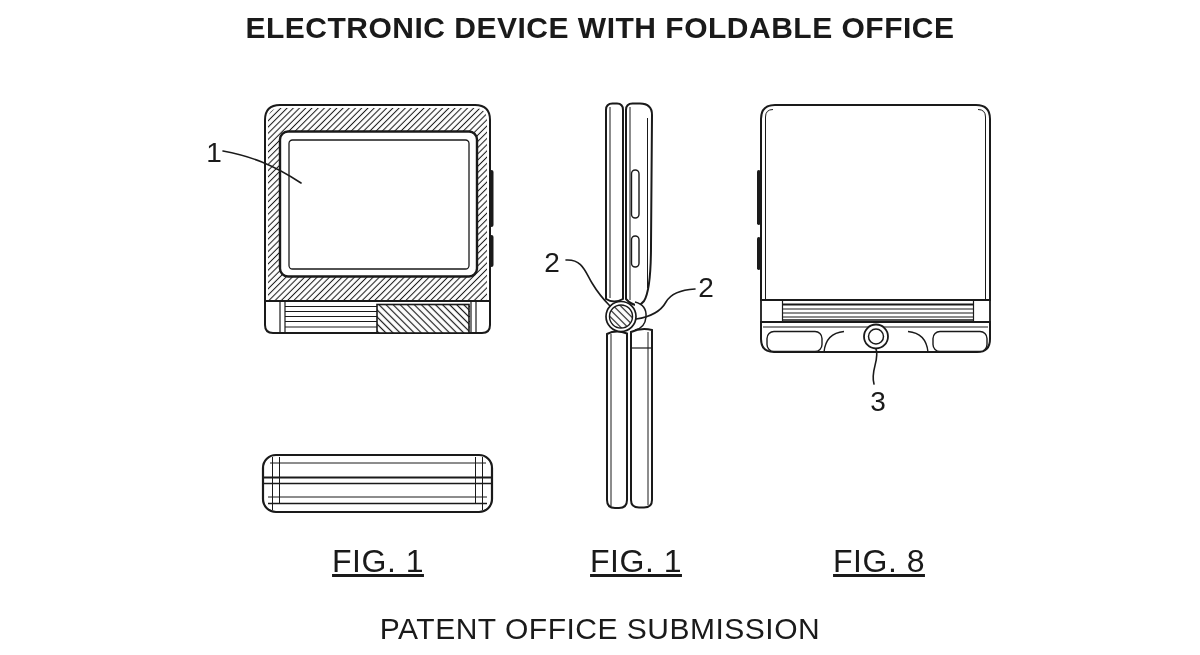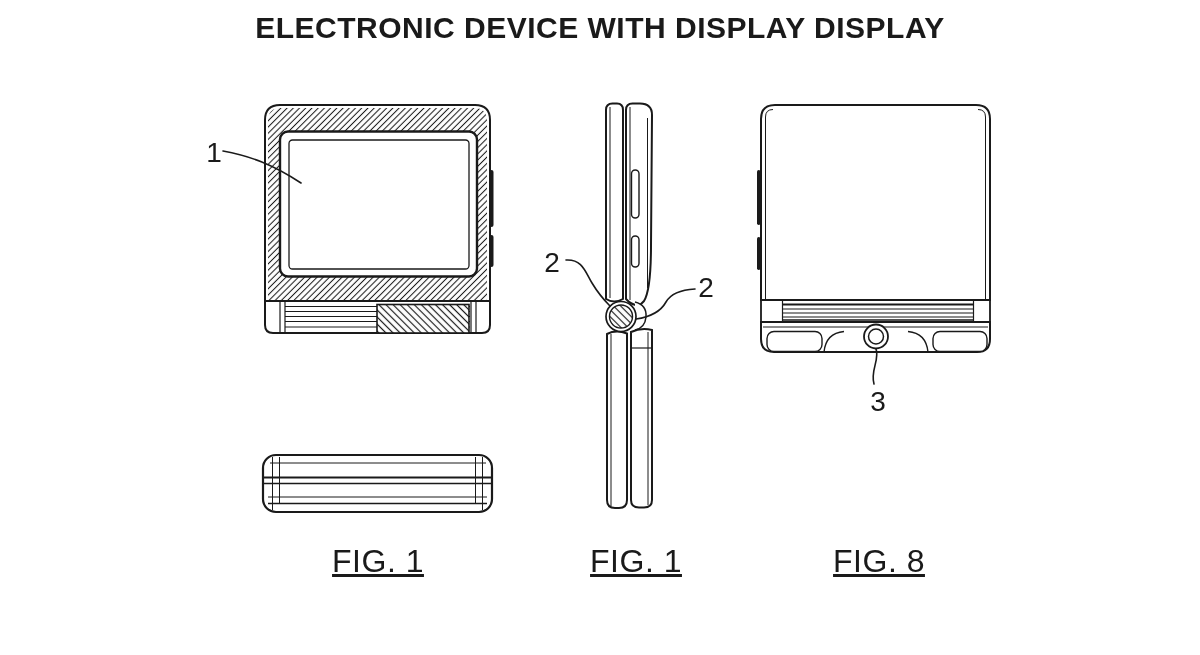--- a/index.html
+++ b/index.html
@@ -140,24 +140,25 @@
       <path d="M824,352 Q826,333 844,331.5" stroke-width="1.4"></path>
       <path d="M908,331.5 Q926,333 928,352" stroke-width="1.4"></path>
 
       <circle cx="876" cy="336.5" r="12" fill="#ffffff" stroke-width="1.8"></circle>
       <circle cx="876" cy="336.5" r="7.5" fill="#ffffff" stroke-width="1.5"></circle>
 
       <path d="M876,349 C880,359 870,371 874,384" stroke-width="1.6" stroke-linecap="round"></path>
     </g>
   </svg>
 
-  <div class="abs-text doc-title" style="left:600px;top:28px">ELECTRONIC DEVICE WITH DISPLAY DISPLAY</div>
+  <div class="abs-text doc-title" style="left:600px;top:28px">ELECTRONIC DEVICE WITH FOLDABLE OFFICE</div>
 
   <div class="abs-text ref-numeral" style="left:214px;top:153px">1</div>
   <div class="abs-text ref-numeral" style="left:552px;top:263px">2</div>
   <div class="abs-text ref-numeral" style="left:706px;top:288px">2</div>
   <div class="abs-text ref-numeral" style="left:878px;top:402px">3</div>
 
   <div class="abs-text fig-caption" style="left:378px;top:561px">FIG. 1</div>
   <div class="abs-text fig-caption" style="left:636px;top:561px">FIG. 1</div>
   <div class="abs-text fig-caption" style="left:879px;top:561px">FIG. 8</div>
 
+  <div class="abs-text doc-footer" style="left:600px;top:629px">PATENT OFFICE SUBMISSION</div>
 </div>
 
 </body></html>

